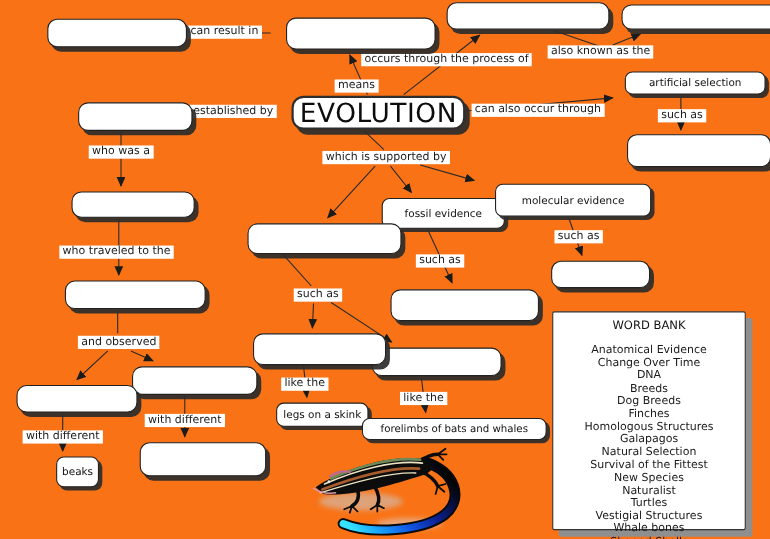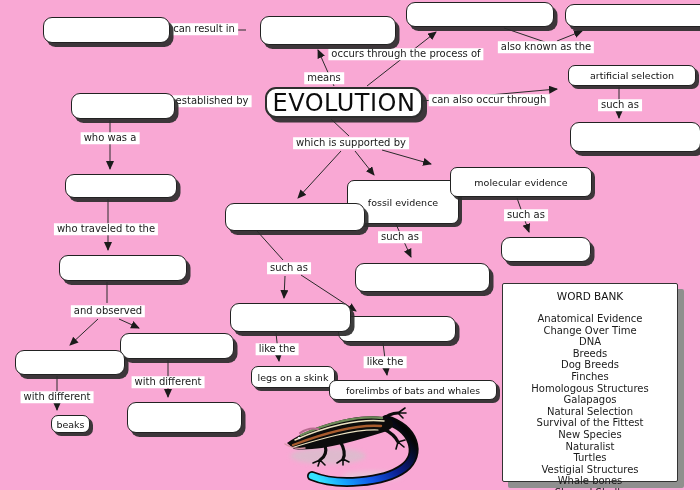--- a/index.html
+++ b/index.html
@@ -1,17 +1,17 @@
 <!DOCTYPE html>
 <html><head>
 <meta charset="utf-8">
 <style>
   html,body{margin:0;padding:0;background:#fff;}
   #canvas{
-    position:relative;width:700px;height:490px;background:#f9a8d4;overflow:hidden;
+    position:relative;width:700px;height:490px;background:#f97316;overflow:hidden;
     font-family:"DejaVu Sans","Liberation Sans",sans-serif;color:#1a1a1a;
   }
   #edges{position:absolute;left:0;top:0;z-index:1;}
   .elbl{
     position:absolute;z-index:2;transform:translate(-50%,-50%);
     background:#ffffff;padding:0 3px;font-size:10px;line-height:1.15;
     white-space:nowrap;color:#1a1a1a;
   }
   .nbox{
     position:absolute;z-index:3;box-sizing:border-box;
@@ -101,23 +101,23 @@
   <div class="nbox" style="left:247px;top:16px;width:136px;height:29px"></div>
   <div class="nbox" style="left:393px;top:2px;width:148px;height:25px"></div>
   <div class="nbox" style="left:552px;top:4px;width:145px;height:23px"></div>
   <div class="nbox small" style="left:555px;top:65px;width:128px;height:21px">artificial selection</div>
   <div class="nbox" style="left:557px;top:122px;width:131px;height:30px"></div>
   <div class="nbox" style="left:58px;top:93px;width:104px;height:26px"></div>
   <div class="nbox" style="left:52px;top:174px;width:112px;height:24px"></div>
   <div class="nbox" style="left:46px;top:255px;width:128px;height:26px"></div>
   <div class="nbox" style="left:107px;top:333px;width:114px;height:26px"></div>
   <div class="nbox" style="left:2px;top:350px;width:110px;height:25px"></div>
-  <div class="nbox small" style="left:38px;top:415px;width:39px;height:18px">beaks</div>
+  <div class="nbox small" style="left:38px;top:415px;width:39px;height:28px">beaks</div>
   <div class="nbox" style="left:114px;top:402px;width:115px;height:31px"></div>
-  <div class="nbox small" style="left:334px;top:180px;width:112px;height:44px">fossil evidence</div>
+  <div class="nbox small" style="left:334px;top:180px;width:112px;height:28px">fossil evidence</div>
   <div class="nbox small" style="left:437px;top:167px;width:142px;height:30px">molecular evidence</div>
   <div class="nbox" style="left:212px;top:203px;width:140px;height:28px"></div>
   <div class="nbox" style="left:488px;top:237px;width:90px;height:25px"></div>
   <div class="nbox" style="left:342px;top:263px;width:135px;height:29px"></div>
   <div class="nbox" style="left:325px;top:316px;width:118px;height:26px"></div>
   <div class="nbox" style="left:217px;top:303px;width:121px;height:29px"></div>
   <div class="nbox small" style="left:238px;top:366px;width:84px;height:22px">legs on a skink</div>
   <div class="nbox small" style="left:316px;top:380px;width:168px;height:20px;font-size:9.3px">forelimbs of bats and whales</div>
   <div class="nbox" id="evolution-box" style="left:252px;top:87px;width:158px;height:31px">EVOLUTION</div>
 

